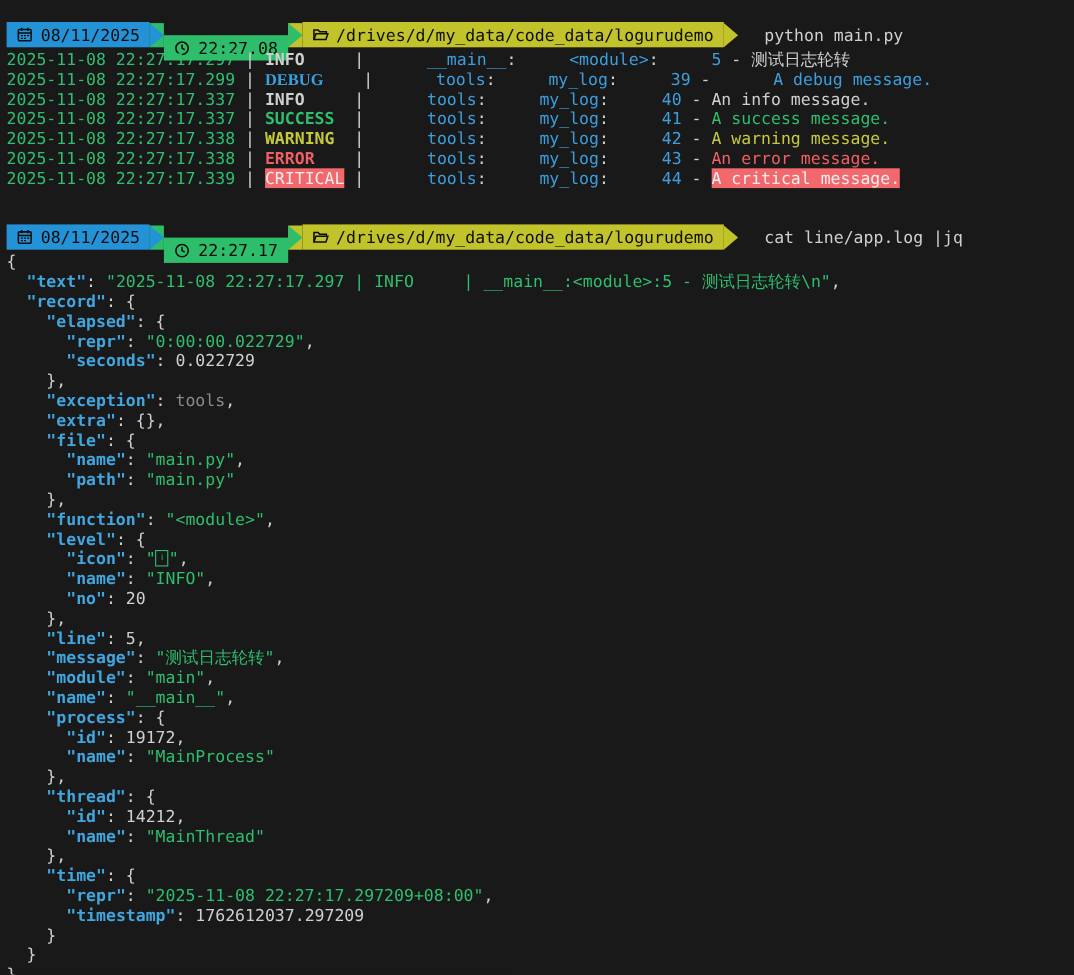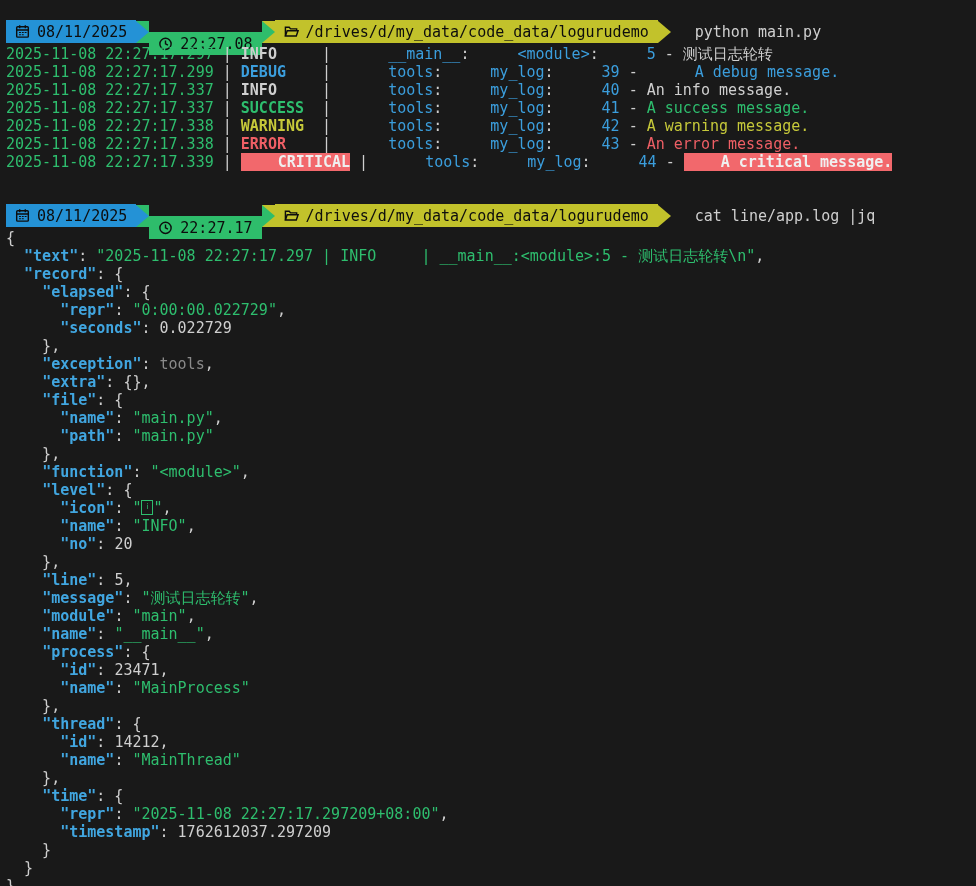--- a/index.html
+++ b/index.html
@@ -26,26 +26,26 @@
   .cmd{margin-left:24px;color:var(--fg,#CFCFCF);white-space:pre;}
   .block{margin:2px 0 0 0;line-height:18px;}
   .line{white-space:pre;height:18px;}
   .icon{display:flex;align-items:center;}
   
   .tk-white{color:var(--fg,#CFCFCF);}
   .tk-white-bold{color:var(--fg,#CFCFCF);font-weight:700;}
   .tk-green{color:var(--ansi-green,#2EBE6E);}
   .tk-green-bold{color:var(--ansi-green,#2EBE6E);font-weight:700;}
   .tk-cyan{color:var(--ansi-cyan,#3B9EDD);margin-left:48px;}
-  .tk-cyan-bold{color:var(--ansi-cyan,#3B9EDD);font-weight:700;}
+  .tk-cyan-bold{color:var(--ansi-cyan,#3B9EDD);font-weight:700;font-family:Liberation Serif, serif;}
   .tk-yellow{color:var(--ansi-yellow,#C6C93A);}
   .tk-yellow-bold{color:var(--ansi-yellow,#C6C93A);font-weight:700;}
   .tk-red{color:var(--ansi-red,#EF5F65);}
   .tk-red-bold{color:var(--ansi-red,#EF5F65);font-weight:700;margin-top:28px;}
-  .tk-critical{background:var(--critical-bg,#F2686C);color:var(--critical-fg,#EFEFEF);font-weight:700;padding-left:37px;}
+  .tk-critical{background:var(--critical-bg,#F2686C);color:var(--critical-fg,#EFEFEF);font-weight:400;}
   .tk-gray{color:var(--ansi-gray,#8A8A8A);}
   .tk-key{color:var(--jq-key,#41A6E0);font-weight:700;}
   .tk-str{color:var(--ansi-green,#2EBE6E);}
   .tk-num{color:var(--fg,#CFCFCF);}
   .tk-tofu{display:inline-block;width:10px;height:13px;border:1px solid var(--ansi-green,#2EBE6E);color:var(--ansi-green,#2EBE6E);font-size:8px;line-height:11px;text-align:center;vertical-align:-2px;overflow:hidden;}
 </style>
 </head>
 <body>
 
 <div class="terminal">
@@ -148,21 +148,21 @@
       <div class="line"><span class="tk-white">    </span><span class="tk-key">"level"</span><span class="tk-white">: {</span></div>
       <div class="line"><span class="tk-white">      </span><span class="tk-key">"icon"</span><span class="tk-white">: </span><span class="tk-str">"</span><span class="tk-tofu">ℹ</span><span class="tk-str">"</span><span class="tk-white">,</span></div>
       <div class="line"><span class="tk-white">      </span><span class="tk-key">"name"</span><span class="tk-white">: </span><span class="tk-str">"INFO"</span><span class="tk-white">,</span></div>
       <div class="line"><span class="tk-white">      </span><span class="tk-key">"no"</span><span class="tk-white">: </span><span class="tk-num">20</span></div>
       <div class="line"><span class="tk-white">    },</span></div>
       <div class="line"><span class="tk-white">    </span><span class="tk-key">"line"</span><span class="tk-white">: </span><span class="tk-num">5</span><span class="tk-white">,</span></div>
       <div class="line"><span class="tk-white">    </span><span class="tk-key">"message"</span><span class="tk-white">: </span><span class="tk-str">"测试日志轮转"</span><span class="tk-white">,</span></div>
       <div class="line"><span class="tk-white">    </span><span class="tk-key">"module"</span><span class="tk-white">: </span><span class="tk-str">"main"</span><span class="tk-white">,</span></div>
       <div class="line"><span class="tk-white">    </span><span class="tk-key">"name"</span><span class="tk-white">: </span><span class="tk-str">"__main__"</span><span class="tk-white">,</span></div>
       <div class="line"><span class="tk-white">    </span><span class="tk-key">"process"</span><span class="tk-white">: {</span></div>
-      <div class="line"><span class="tk-white">      </span><span class="tk-key">"id"</span><span class="tk-white">: </span><span class="tk-num">23471</span><span class="tk-white">,</span></div>
+      <div class="line"><span class="tk-white">      </span><span class="tk-key">"id"</span><span class="tk-white">: </span><span class="tk-num">19172</span><span class="tk-white">,</span></div>
       <div class="line"><span class="tk-white">      </span><span class="tk-key">"name"</span><span class="tk-white">: </span><span class="tk-str">"MainProcess"</span></div>
       <div class="line"><span class="tk-white">    },</span></div>
       <div class="line"><span class="tk-white">    </span><span class="tk-key">"thread"</span><span class="tk-white">: {</span></div>
       <div class="line"><span class="tk-white">      </span><span class="tk-key">"id"</span><span class="tk-white">: </span><span class="tk-num">14212</span><span class="tk-white">,</span></div>
       <div class="line"><span class="tk-white">      </span><span class="tk-key">"name"</span><span class="tk-white">: </span><span class="tk-str">"MainThread"</span></div>
       <div class="line"><span class="tk-white">    },</span></div>
       <div class="line"><span class="tk-white">    </span><span class="tk-key">"time"</span><span class="tk-white">: {</span></div>
       <div class="line"><span class="tk-white">      </span><span class="tk-key">"repr"</span><span class="tk-white">: </span><span class="tk-str">"2025-11-08 22:27:17.297209+08:00"</span><span class="tk-white">,</span></div>
       <div class="line"><span class="tk-white">      </span><span class="tk-key">"timestamp"</span><span class="tk-white">: </span><span class="tk-num">1762612037.297209</span></div>
       <div class="line"><span class="tk-white">    }</span></div>

